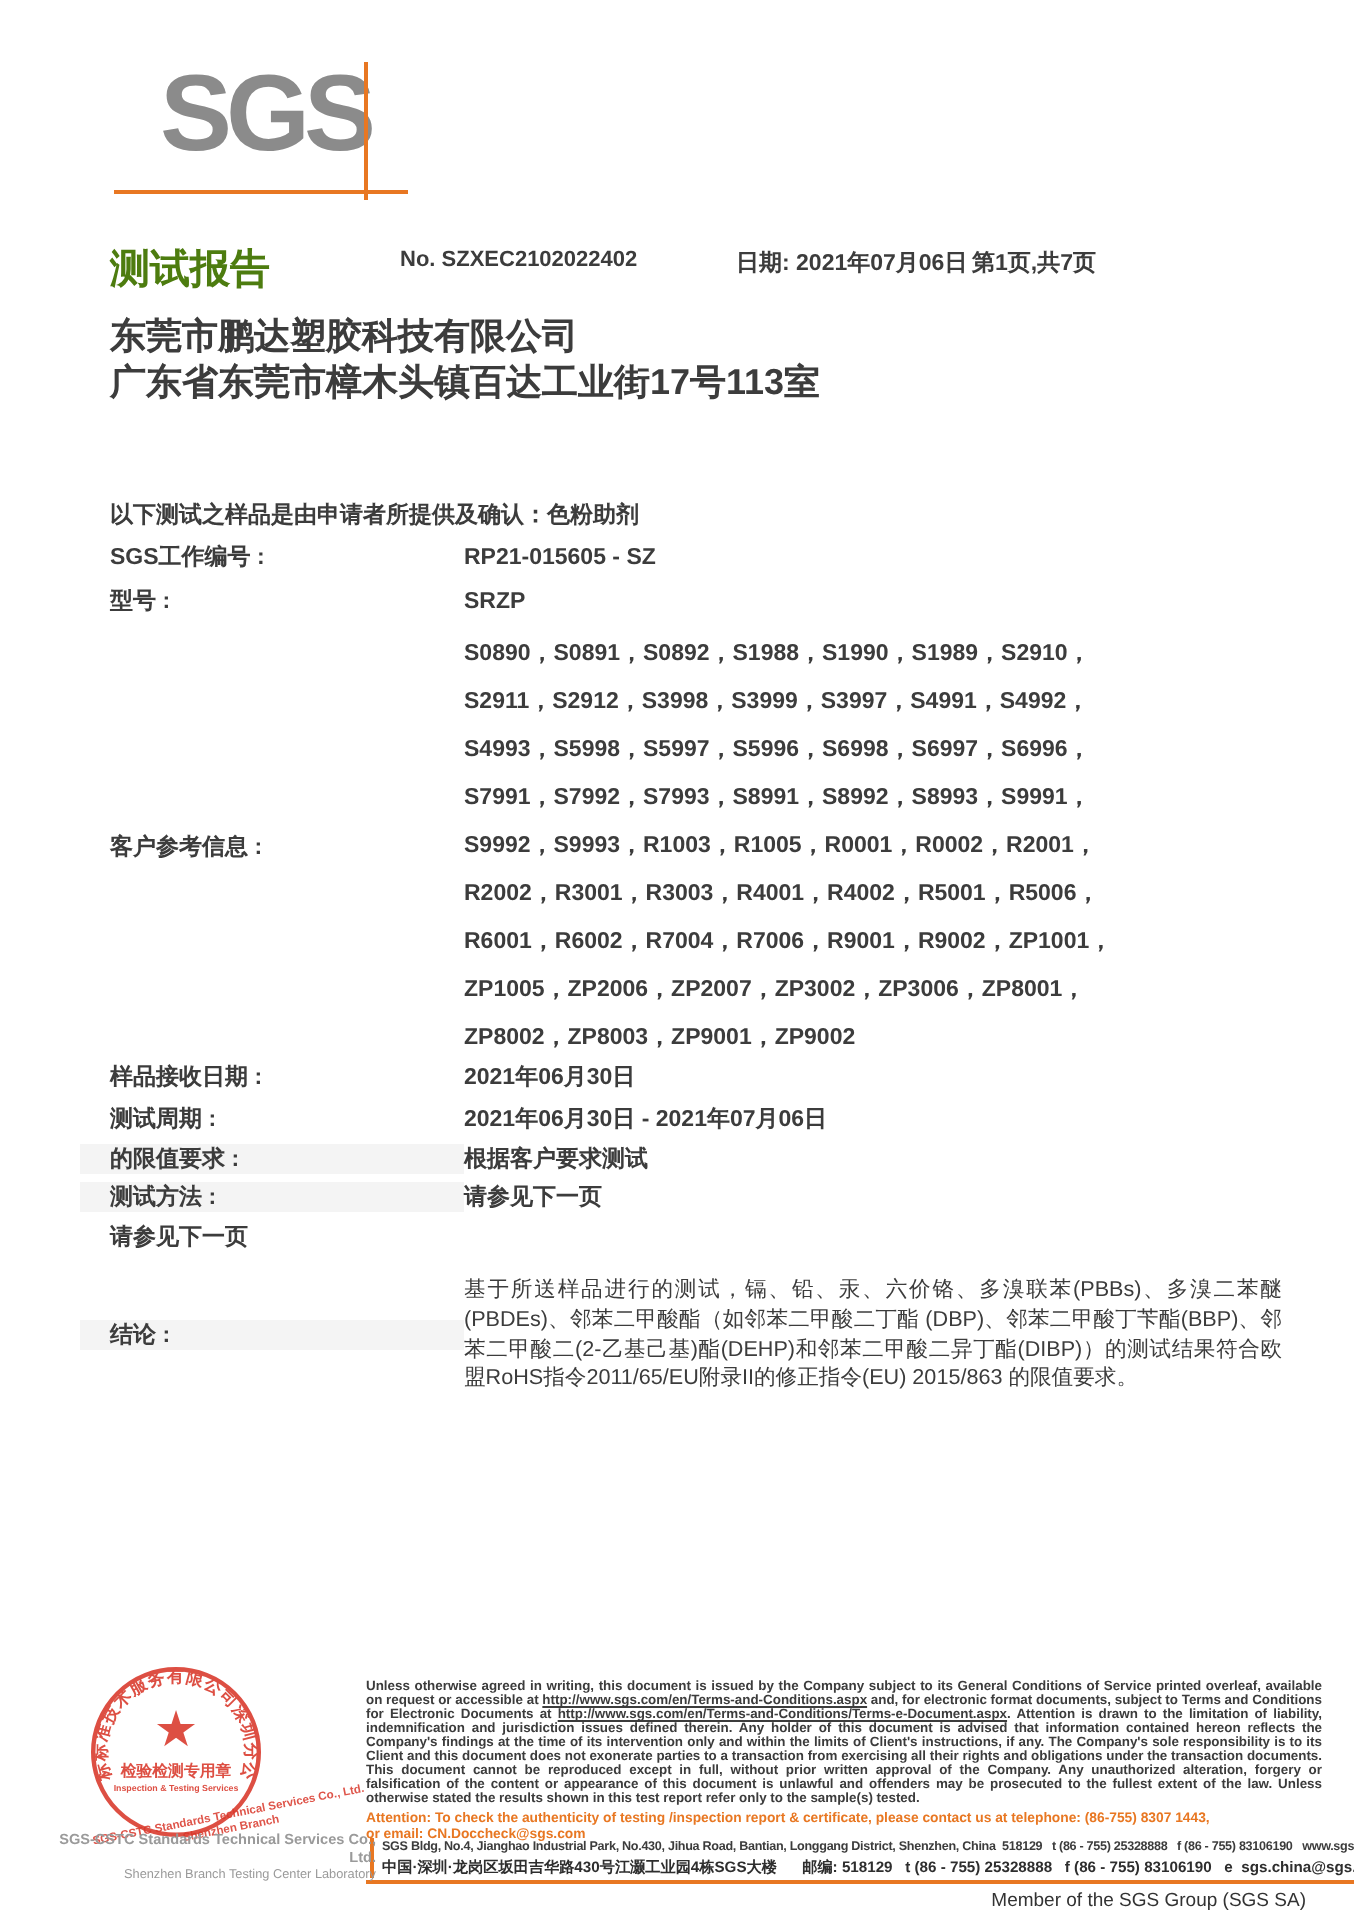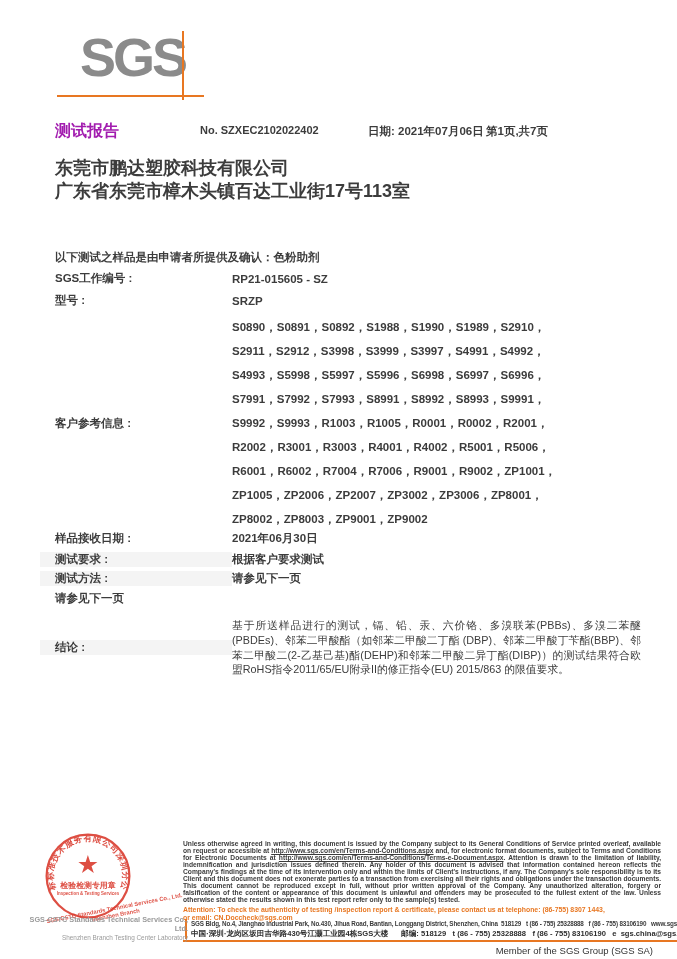--- a/index.html
+++ b/index.html
@@ -10,21 +10,21 @@
   }
   
   .logo-text{
     position:absolute; left:80px; top:26px;
     font-size:54px; font-weight:900; letter-spacing:-3px; color:#8b8b8b;
   }
   .logo-hline{position:absolute; left:57px; top:95px; width:147px; height:2px; background:#e87722;}
   .logo-vline{position:absolute; left:182px; top:31px; width:2px; height:69px; background:#e87722;}
   
   .title-row span{position:absolute; top:121px; font-weight:bold;}
-  .t-title{left:55px; font-size:16px; color:#a21caf;}
+  .t-title{left:55px; font-size:20px; color:#4d7c0f;}
   .t-no{left:200px; top:124px !important; font-size:11px;}
   .t-date{left:368px; top:124px !important; font-size:11.5px;}
   .t-pages{left:486px; top:124px !important; font-size:11.5px;}
   
   .company{position:absolute; left:55px; top:157px; font-size:18px; font-weight:bold; line-height:23px;}
   .statement{position:absolute; left:55px; top:250px; font-size:11.5px; font-weight:bold;}
   
   .info{position:absolute; left:55px; top:271px; width:586px; font-size:11.5px;}
   .row{display:flex; align-items:center;}
   .lbl{width:177px; flex:none; font-weight:bold;}
@@ -106,22 +106,26 @@
         <div>R2002，R3001，R3003，R4001，R4002，R5001，R5006，</div>
         <div>R6001，R6002，R7004，R7006，R9001，R9002，ZP1001，</div>
         <div>ZP1005，ZP2006，ZP2007，ZP3002，ZP3006，ZP8001，</div>
         <div>ZP8002，ZP8003，ZP9001，ZP9002</div>
       </div>
     </div>
     <div class="row mb6">
       <div class="lbl">样品接收日期 :</div>
       <div class="val">2021年06月30日</div>
     </div>
+    <div class="row mb5">
+      <div class="lbl">测试周期 :</div>
+      <div class="val">2021年06月30日 - 2021年07月06日</div>
+    </div>
     <div class="row mb4">
-      <div class="lbl tint">测试要求 :</div>
+      <div class="lbl tint">的限值要求 :</div>
       <div class="val">根据客户要求测试</div>
     </div>
     <div class="row mb5">
       <div class="lbl tint">测试方法 :</div>
       <div class="val">请参见下一页</div>
     </div>
     <div class="row mb10">
       <div class="val">请参见下一页</div>
     </div>
     <div class="row" style="margin-top:12px;">

